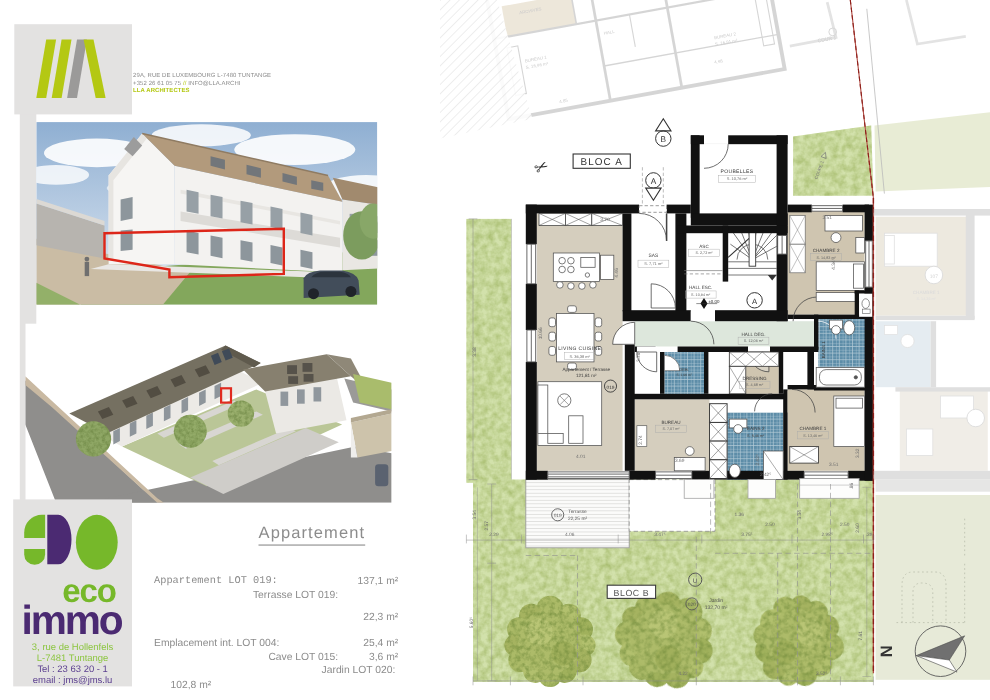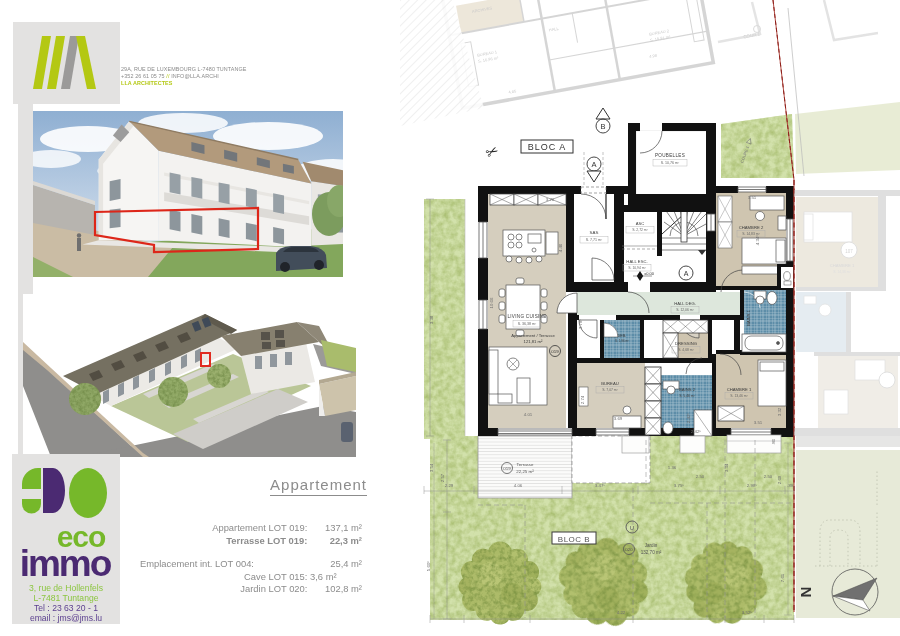--- a/index.html
+++ b/index.html
@@ -229,41 +229,41 @@
   <path d="M31,14 h10 a12,22.5 0 0 1 12,22.5 a12,22.5 0 0 1 -12,22.5 h-10 z" fill="#4b2a72"></path>
   <ellipse cx="76" cy="39" rx="19" ry="25" fill="#76b82a"></ellipse>
   <text x="69" y="93" font-size="30" font-weight="bold" fill="#76b82a" text-anchor="middle" font-family="Liberation Sans,sans-serif" letter-spacing="-1">eco</text>
   <text x="53" y="122" font-size="37" font-weight="bold" fill="#4b2a72" text-anchor="middle" font-family="Liberation Sans,sans-serif" letter-spacing="-2">immo</text>
   <text x="54" y="137" font-size="8.6" fill="#8bc53f" text-anchor="middle" font-family="Liberation Sans,sans-serif">3, rue de Hollenfels</text>
   <text x="54" y="147" font-size="8.6" fill="#8bc53f" text-anchor="middle" font-family="Liberation Sans,sans-serif">L-7481 Tuntange</text>
   <text x="54" y="157" font-size="8.6" fill="#5b3f8f" text-anchor="middle" font-family="Liberation Sans,sans-serif">Tel : 23 63 20 - 1</text>
   <text x="54" y="167" font-size="8.6" fill="#5b3f8f" text-anchor="middle" font-family="Liberation Sans,sans-serif">email : jms@jms.lu</text>
 </svg>
 
-<div class="abs" style="left:200px;top:476px;width:167px;text-align:right;font-size:15px;color:#8c8c8c;letter-spacing:1px;"><span style="border-bottom:1.5px solid #8c8c8c;padding-bottom:2px;">Appartement</span></div>
+<div class="abs" style="left:200px;top:476px;width:167px;text-align:center;font-size:15px;color:#8c8c8c;letter-spacing:1px;"><span style="border-bottom:1.5px solid #8c8c8c;padding-bottom:2px;">Appartement</span></div>
 
 <div class="abs" style="left:140px;top:522px;width:222px;font-size:9.4px;color:#8c8c8c;line-height:1.34;">
   <div style="display:flex;">
-      <div style="flex:1;text-align:right;">Appartement LOT 019:&nbsp;</div>
+      <div style="flex:1;font-family:Liberation Mono, monospace;">Appartement LOT 019:&nbsp;</div>
       <div style="width:52px;text-align:right;">137,1 m²</div>
     </div>
-  <div style="display:flex;font-weight:bold;">
+  <div style="display:flex;">
       <div style="flex:1;text-align:right;">Terrasse LOT 019:&nbsp;</div>
-      <div style="width:52px;text-align:right;">22,3 m²</div>
+      <div style="width:52px;text-align:right;margin-top:20px;">22,3 m²</div>
     </div>
   <div style="height:11px;"></div>
   <div style="display:flex;">
       <div style="flex:1;text-align:left;">Emplacement int. LOT 004:&nbsp;</div>
       <div style="width:52px;text-align:right;">25,4 m²</div>
     </div>
   <div style="display:flex;">
       <div style="flex:1;text-align:right;">Cave LOT 015:&nbsp;</div>
-      <div style="width:52px;text-align:left;">3,6 m²</div>
+      <div style="width:52px;text-align:right;">3,6 m²</div>
     </div>
-  <div style="display:flex;">
+  <div style="display:flex;flex-direction:column;">
       <div style="flex:1;text-align:right;">Jardin LOT 020:&nbsp;</div>
       <div style="width:52px;text-align:right;">102,8 m²</div>
     </div>
 </div>
 
 <svg class="abs" style="left:400px;top:0;" width="500" height="636" viewBox="0 0 500 636">
   <defs>
     <pattern id="tile" width="6" height="6" patternUnits="userSpaceOnUse">
       <rect width="6" height="6" fill="#5d8da8"></rect>
       <path d="M0,0 H6 M0,3 H6 M0,0 V6 M3,0 V6" stroke="#ffffff" stroke-width="0.6" opacity="0.55"></path>

